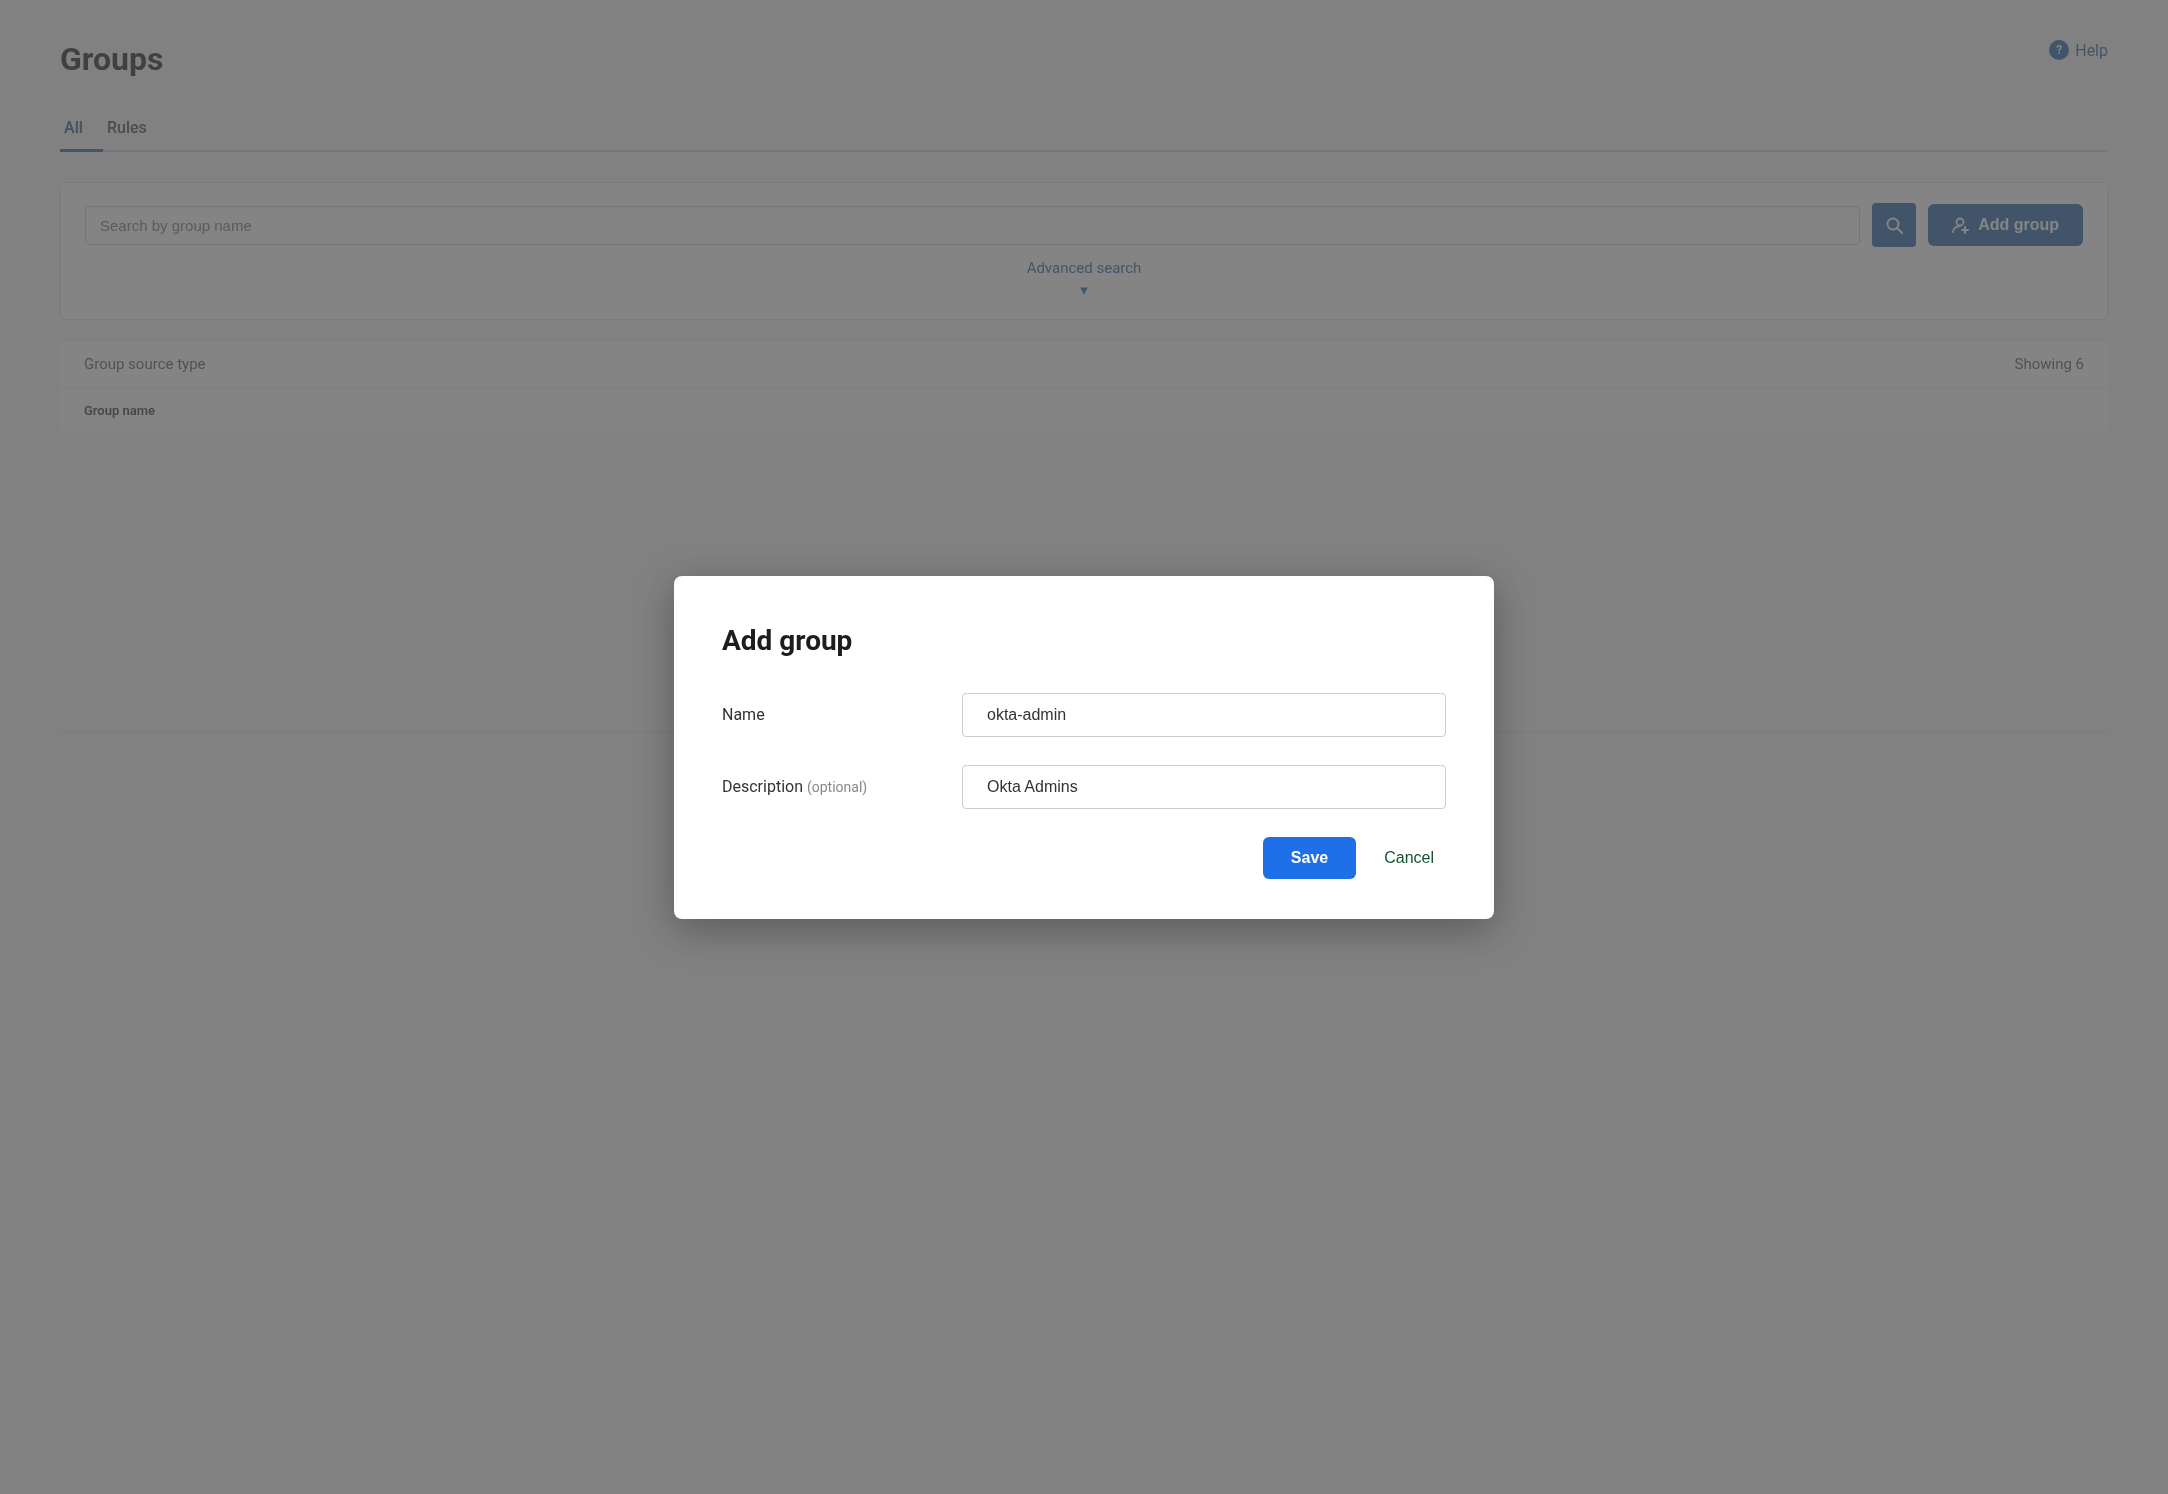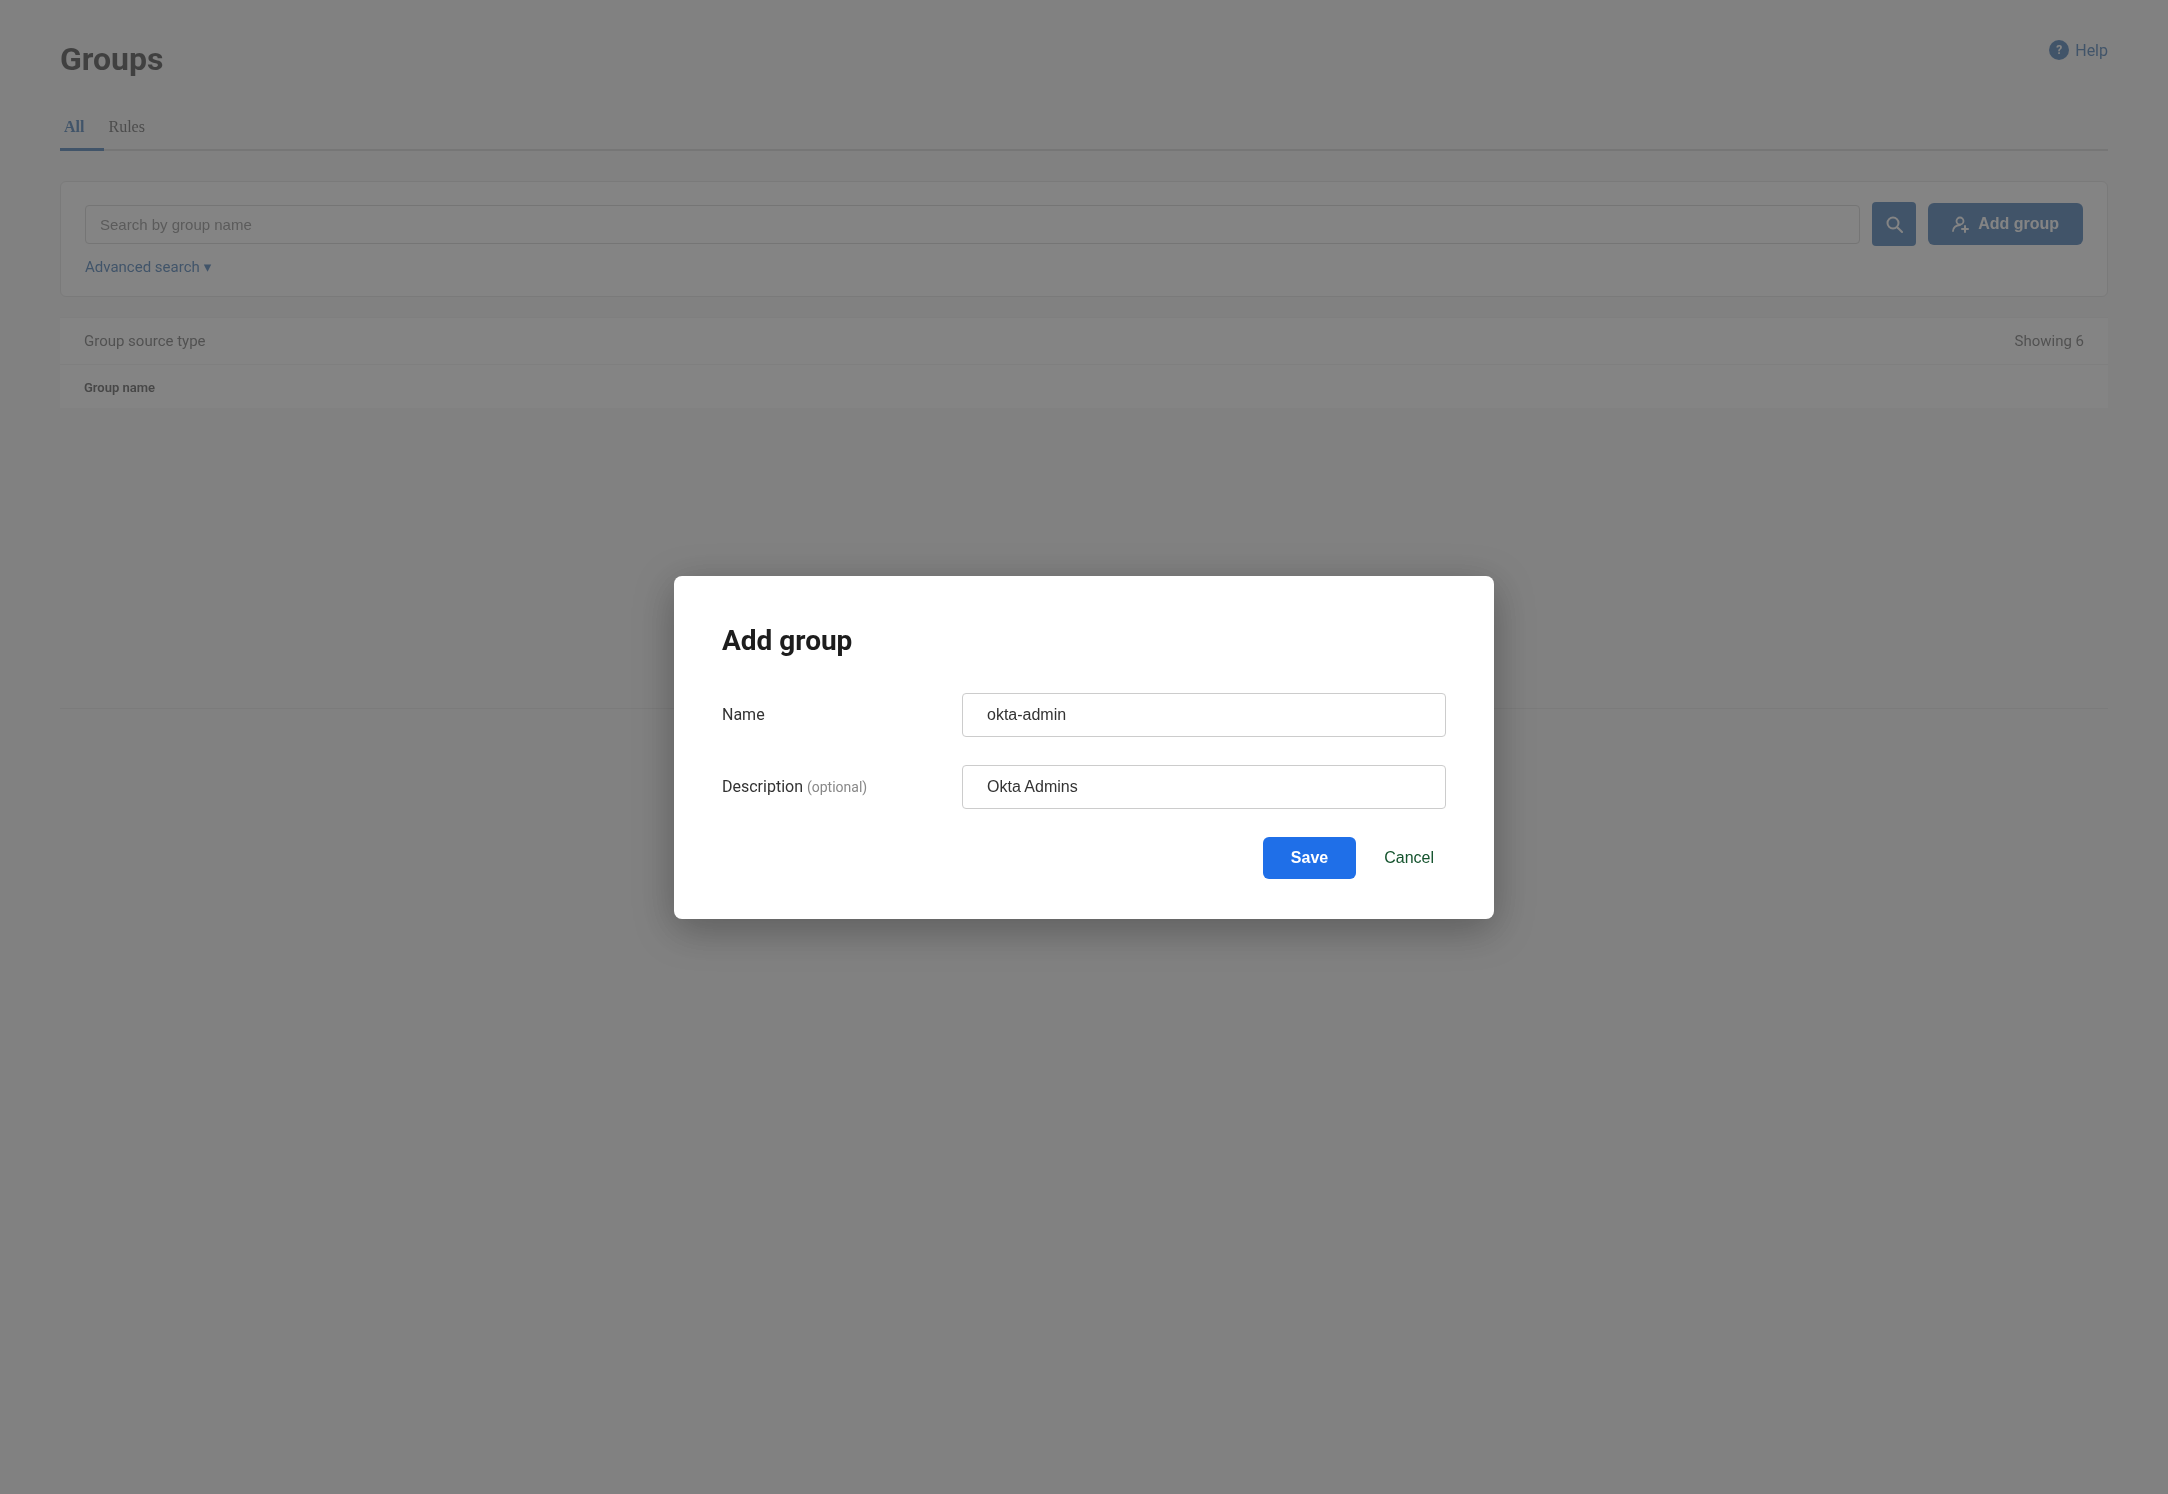--- a/index.html
+++ b/index.html
@@ -80,21 +80,20 @@
     }
 
     .tab {
       padding: 10px 20px 12px 4px;
       font-size: 16px;
       color: #444;
       cursor: pointer;
       border-bottom: 3px solid transparent;
       margin-bottom: -2px;
       font-weight: 500;
-      font-family: Liberation Serif, serif;
     }
 
     .tab.active {
       color: #1f5fa6;
       border-bottom: 3px solid #1f5fa6;
       font-weight: 600;
     }
 
     .search-area {
       background: white;
@@ -156,20 +155,21 @@
       margin-left: auto;
     }
 
     .advanced-search-link {
       color: #1f5fa6;
       font-size: 15px;
       cursor: pointer;
       display: flex;
       align-items: center;
       gap: 4px;
+      flex-direction: column;
     }
 
     .table-header-row {
       display: flex;
       justify-content: space-between;
       align-items: center;
       padding: 14px 24px;
       background: white;
       border-top: 1px solid #eee;
       margin-top: 20px;

